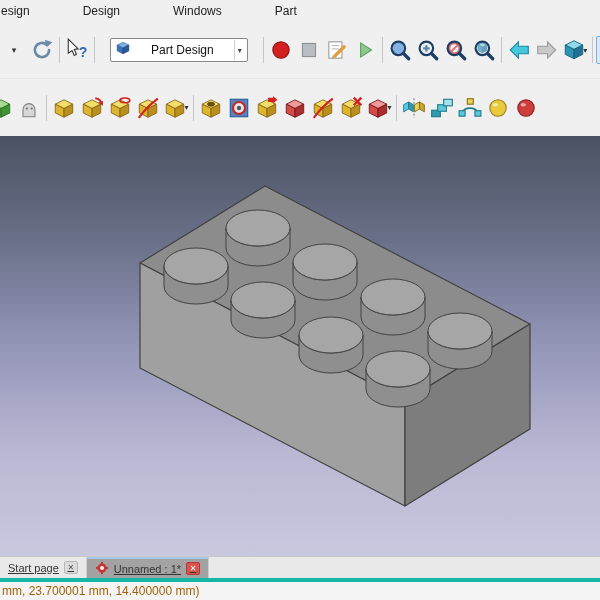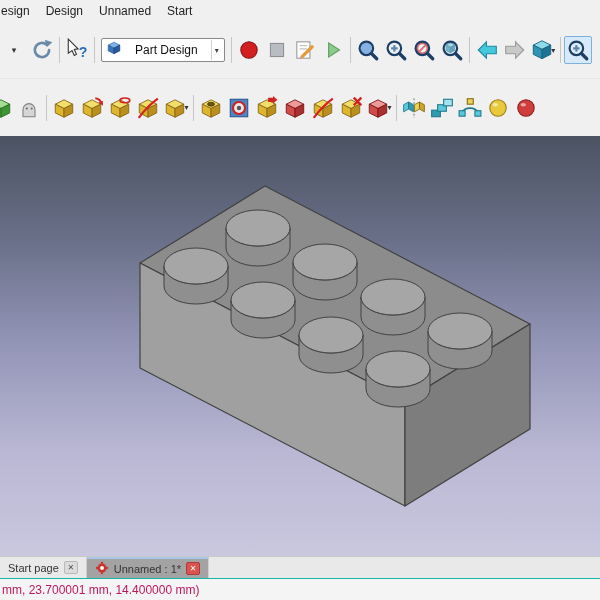--- a/index.html
+++ b/index.html
@@ -4,68 +4,68 @@
 <style>
   html,body{margin:0;padding:0;}
   body{
     width:600px;height:600px;overflow:hidden;background:#f0f0f0;
     font-family:"Liberation Sans", sans-serif;color:#222;
     display:flex;flex-direction:column;box-sizing:border-box;
   }
   *{box-sizing:border-box;}
 
   
-  .menubar{height:22px;display:flex;align-items:center;background:#f0f0f0;font-size:12px;}
+  .menubar{height:22px;display:flex;align-items:center;background:#f0f0f0;font-size:12px;gap:37px;}
   .menu-item{padding:3px 8px;cursor:default;white-space:nowrap;}
   .menu-item:first-child{padding-left:1px;}
 
   
   .toolbar{display:flex;align-items:center;background:#f0f0f0;padding-left:0;}
   .toolbar1{height:56px;}
   .toolbar2{height:58px;border-top:1px solid #e6e6e6;}
   .tb-btn{width:28px;height:28px;display:flex;align-items:center;justify-content:center;
           border:1px solid transparent;border-radius:2px;flex:0 0 auto;}
   .tb-btn.highlight{background:#d8e9f9;border-color:#7cb0e0;}
   .tb-btn.clip{margin-left:-13px;}
   .tb-sep{width:1px;height:26px;background:#c6c6c6;margin:0 3px;flex:0 0 auto;}
   .mini-caret{font-size:8px;color:#333;margin-left:-3px;}
   .caret{font-size:9px;color:#333;}
 
   
-  .combo{display:flex;align-items:center;gap:13px;background:#ffffff;border:1px solid #898989;
-         border-radius:2px;height:24px;padding:0 2px 0 4px;margin:0 3px;min-width:122px;flex:0 0 auto;}
+  .combo{display:flex;align-items:center;gap:20px;background:#ffffff;border:1px solid #898989;
+         border-radius:2px;height:24px;padding:0 2px 0 4px;margin:0 12px;min-width:122px;flex:0 0 auto;}
   .combo-text{font-size:12px;color:#111;flex:1;white-space:nowrap;}
   .combo-caret{font-size:8px;color:#444;border-left:1px solid #d0d0d0;padding:0 3px;height:20px;
                display:flex;align-items:center;}
 
   
   .viewport{position:relative;height:420px;overflow:hidden;}
   .viewport svg.model{position:absolute;left:0;top:0;}
 
   
   .tabbar{height:22px;background:#e9e9e9;border-top:1px solid #c8c8c8;display:flex;align-items:stretch;font-size:11px;}
-  .tab{display:flex;align-items:center;gap:5px;padding:0 8px;border-right:1px solid #cfcfcf;color:#333;white-space:nowrap;}
+  .tab{display:flex;align-items:center;gap:5px;padding:0 8px;border-right:1px solid #cfcfcf;color:#333;white-space:nowrap;text-decoration:underline;}
   .tab.active{background:#a3a3a3;border-top:2px solid #a9c7e8;}
   .tab-close{width:14px;height:13px;display:flex;align-items:center;justify-content:center;
              font-size:8px;line-height:1;border-radius:2px;}
   .tab-close.gray{background:#dcdcdc;color:#555;border:1px solid #b8b8b8;}
   .tab-close.red{background:#d9534f;color:#fff;border:1px solid #b03a36;}
 
   
-  .statusbar{height:22px;border-top:1px solid #14b8a6;background:#f4f4f4;display:flex;
-             align-items:center;font-size:12px;color:#be185d;padding-left:2px;white-space:nowrap;}
+  .statusbar{height:22px;border-top:4px solid #14b8a6;background:#f4f4f4;display:flex;
+             align-items:center;font-size:12px;color:#a16207;padding-left:2px;white-space:nowrap;}
 </style>
 </head>
 <body>
 
 <div class="menubar">
     <div class="menu-item">esign</div>
     <div class="menu-item">Design</div>
-    <div class="menu-item">Unnamed</div>
-    <div class="menu-item">Start</div>
+    <div class="menu-item">Windows</div>
+    <div class="menu-item">Part</div>
   </div>
 
 <div class="toolbar toolbar1">
     <div class="tb-btn">
       <span class="caret">▾</span>
     </div>
     <div class="tb-btn">
       <svg width="24" height="24" viewBox="0 0 22 22">
         <path d="M17.5 11a6.5 6.5 0 1 1-1.9-4.6" fill="none" stroke="#6b8aa8" stroke-width="2.4" stroke-linecap="round"></path>
         <polygon points="13.5,1.5 20.5,3.8 15.5,8.2" fill="#6b8aa8"></polygon>

